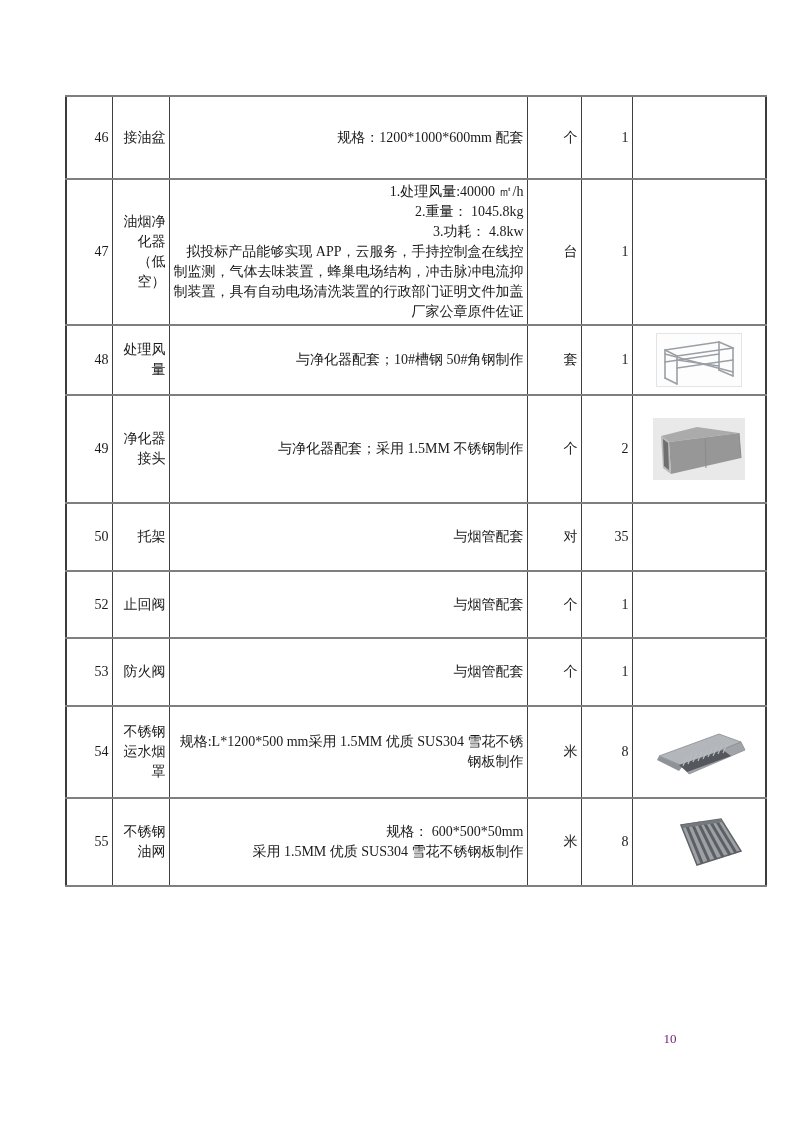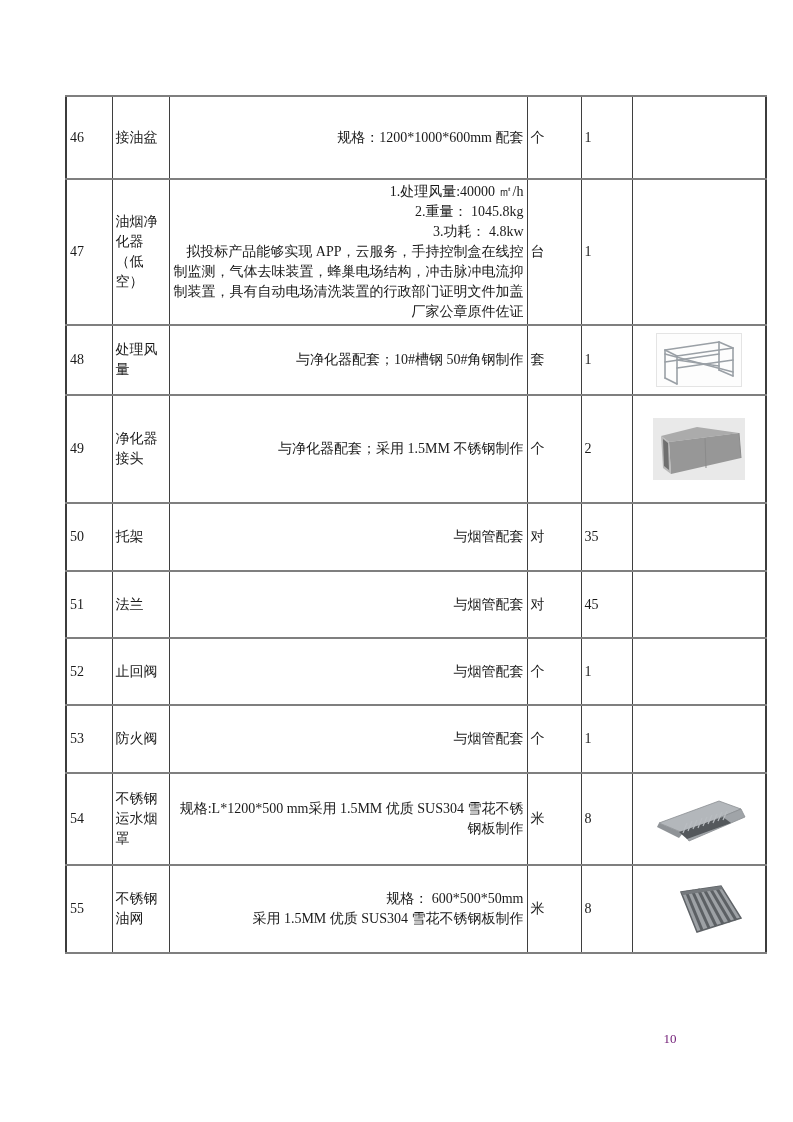--- a/index.html
+++ b/index.html
@@ -30,21 +30,21 @@
     border-right: 1px solid #3f3f3f;
     border-top: 2px solid #7f7f7f;
     border-bottom: 2px solid #7f7f7f;
     font-size: 14px;
     line-height: 20px;
     vertical-align: middle;
     padding: 2px 3px;
     overflow: hidden;
   }
   td.c-no, td.c-name, td.c-unit, td.c-qty {
-    text-align: left;
+    text-align: right;
   }
   td.c-spec {
     text-align: right;
   }
   td.c-img {
     text-align: center;
     padding: 2px;
   }
   .photo-box {
     display: inline-block;
@@ -168,30 +168,20 @@
       <td class="c-no">50</td>
       <td class="c-name">托架</td>
       <td class="c-spec">
             <div>与烟管配套</div>
           </td>
       <td class="c-unit">对</td>
       <td class="c-qty">35</td>
       <td class="c-img"></td>
     </tr>
 
-    <tr style="height:67px">
-      <td class="c-no">51</td>
-      <td class="c-name">法兰</td>
-      <td class="c-spec">
-            <div>与烟管配套</div>
-          </td>
-      <td class="c-unit">对</td>
-      <td class="c-qty">45</td>
-      <td class="c-img"></td>
-    </tr>
 
     <tr style="height:67px">
       <td class="c-no">52</td>
       <td class="c-name">止回阀</td>
       <td class="c-spec">
             <div>与烟管配套</div>
           </td>
       <td class="c-unit">个</td>
       <td class="c-qty">1</td>
       <td class="c-img"></td>

